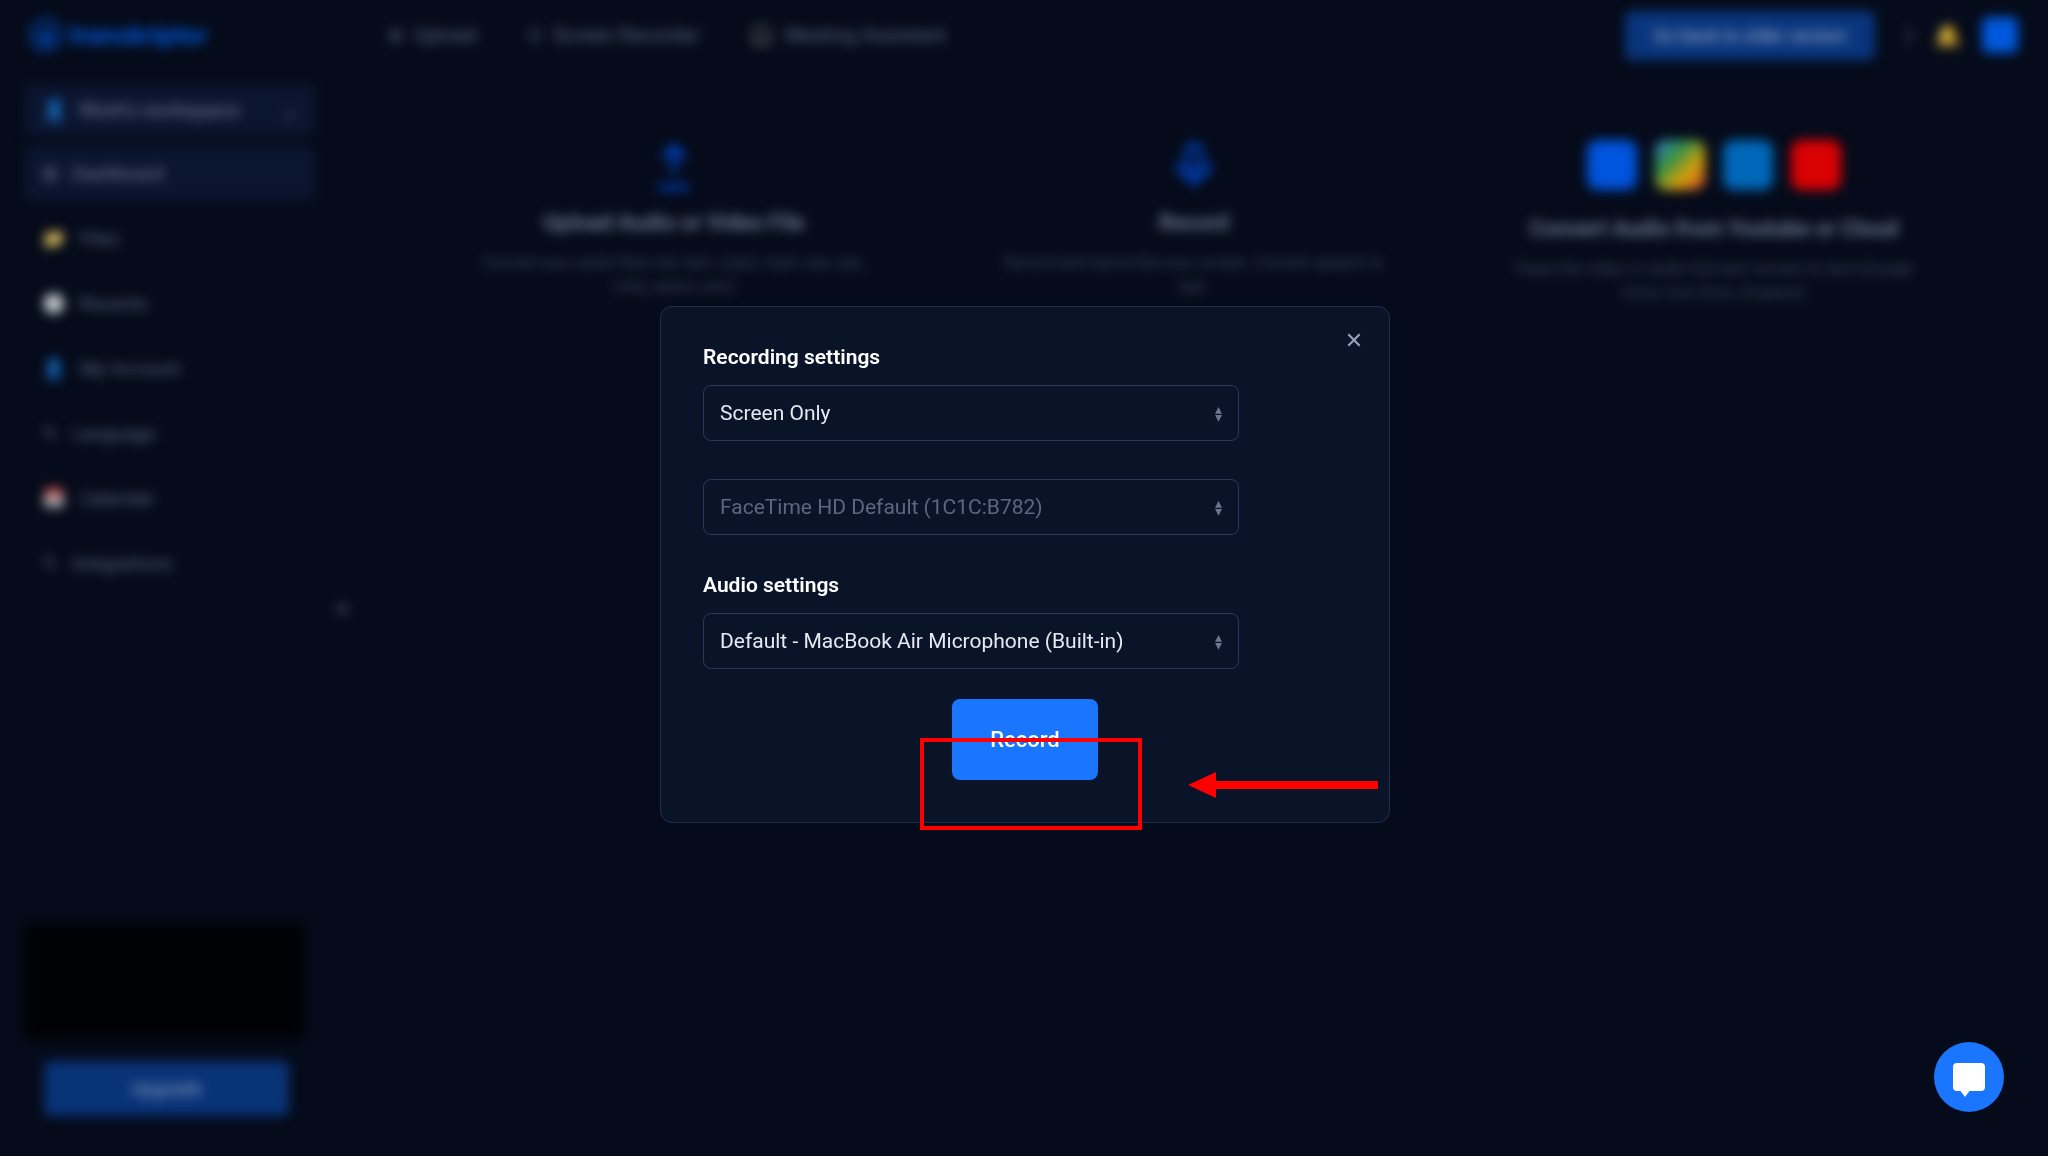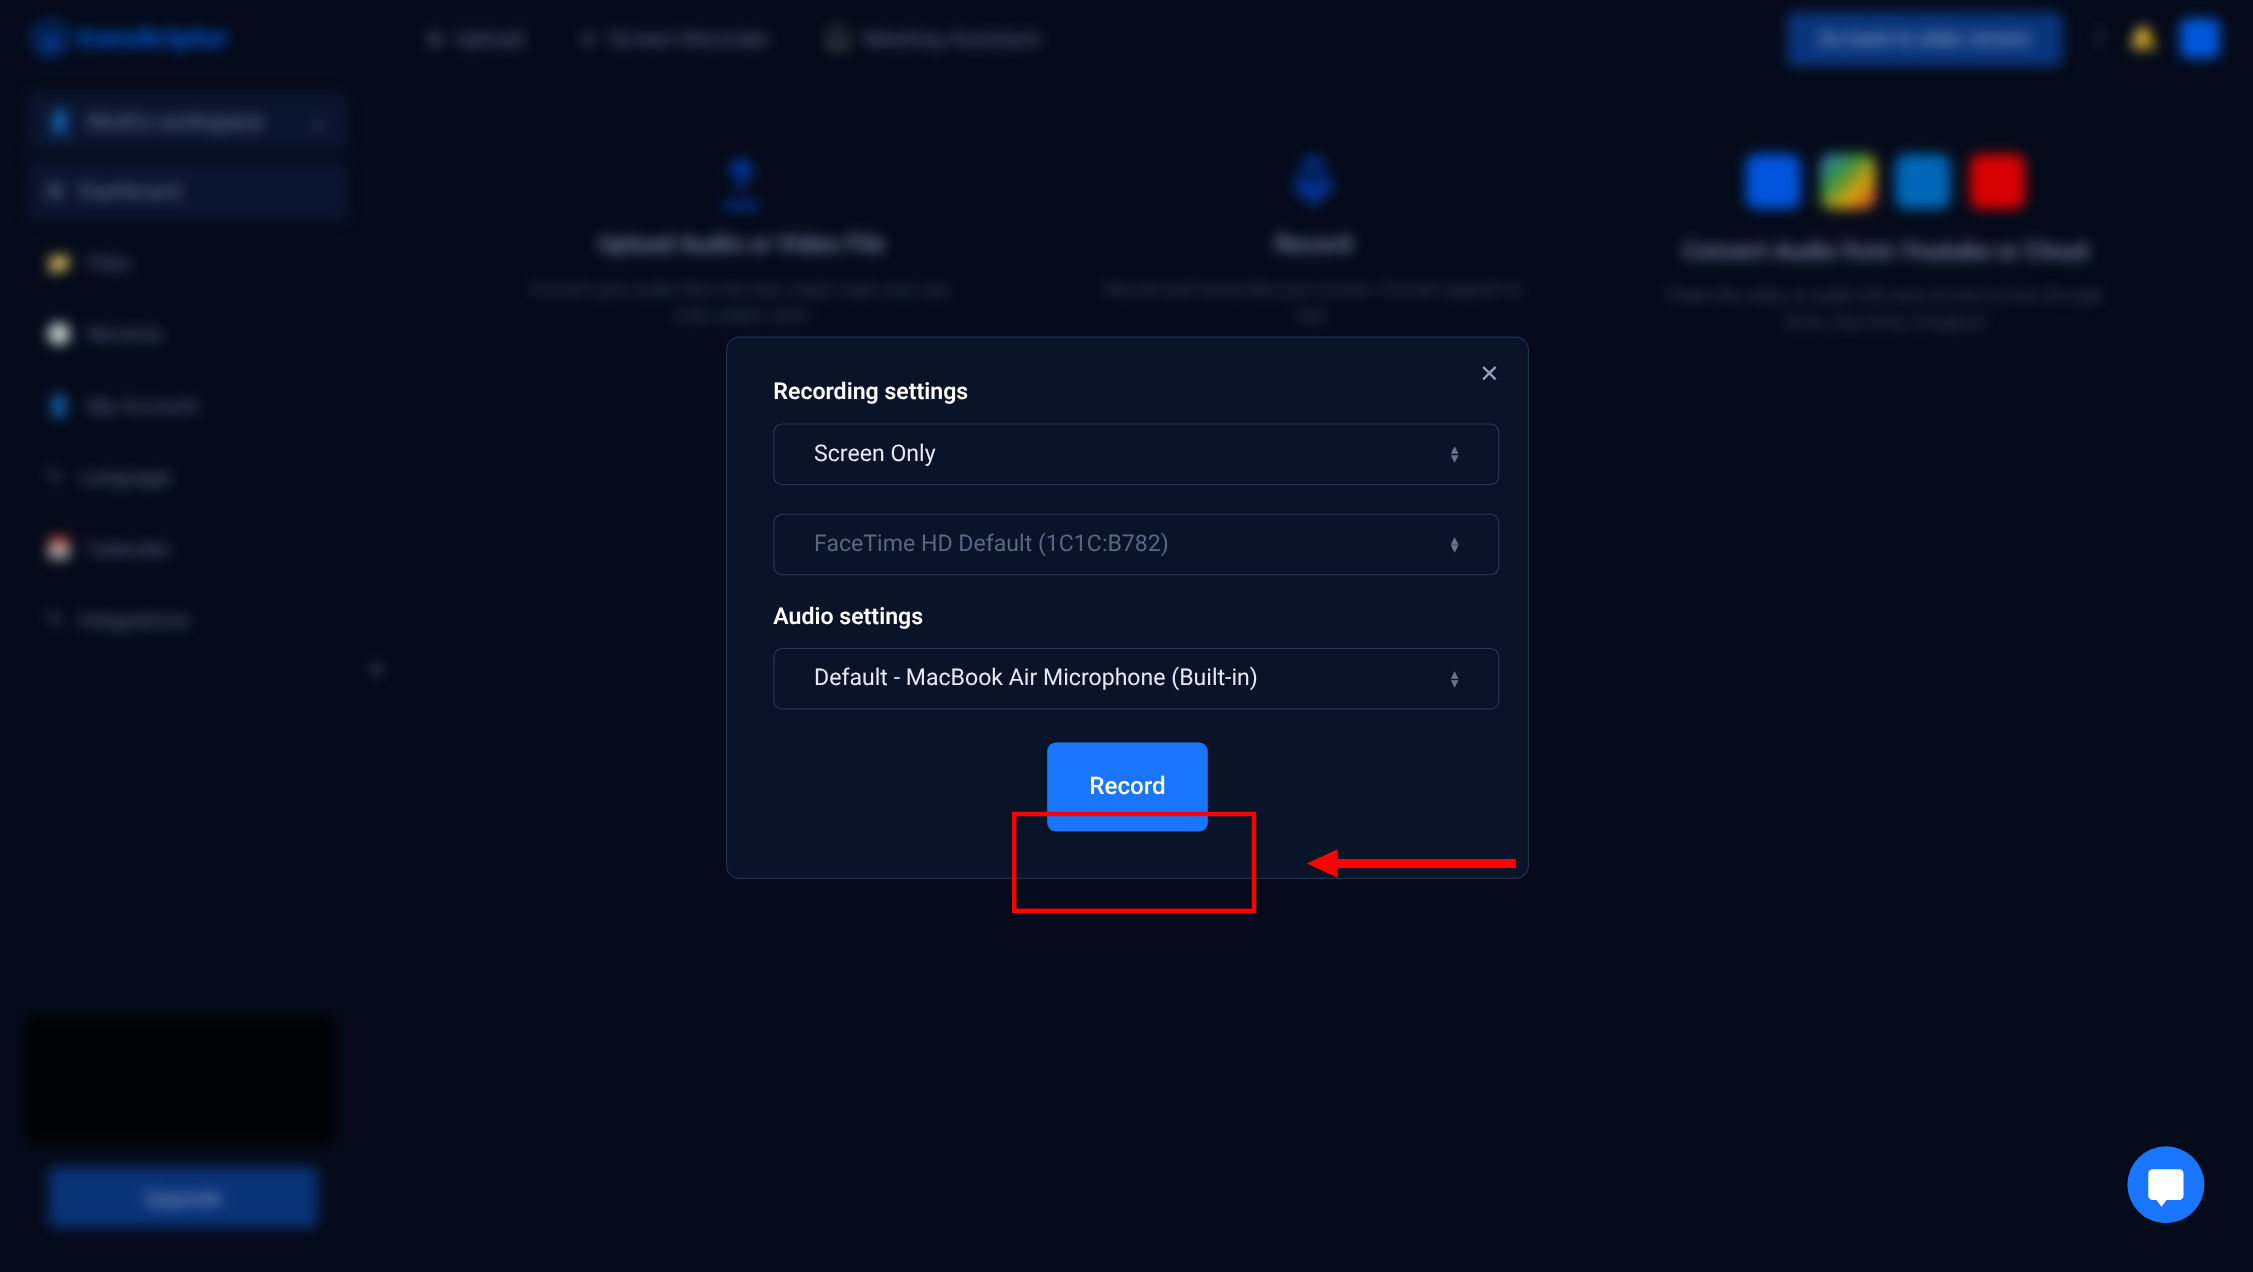--- a/index.html
+++ b/index.html
@@ -195,31 +195,31 @@
       width: 26px;
       height: 26px;
       color: #95a1b8;
       font-size: 22px;
       cursor: pointer;
       display: flex;
       align-items: center;
       justify-content: center;
     }
     .modal-section {
-      margin-bottom: 26px;
+      margin-bottom: 38px;
     }
     .modal-label {
       color: #ffffff;
       font-size: 21px;
       font-weight: 600;
       margin-bottom: 16px;
     }
     .modal-select {
-      width: 660px;
-      padding: 15px 36px;
+      width: 536px;
+      padding: 15px 16px;
       background: transparent;
       border: 1px solid #2a3958;
       border-radius: 8px;
       color: #e5e9f2;
       font-size: 21px;
       display: flex;
       align-items: center;
       justify-content: space-between;
     }
     .modal-select.disabled {

